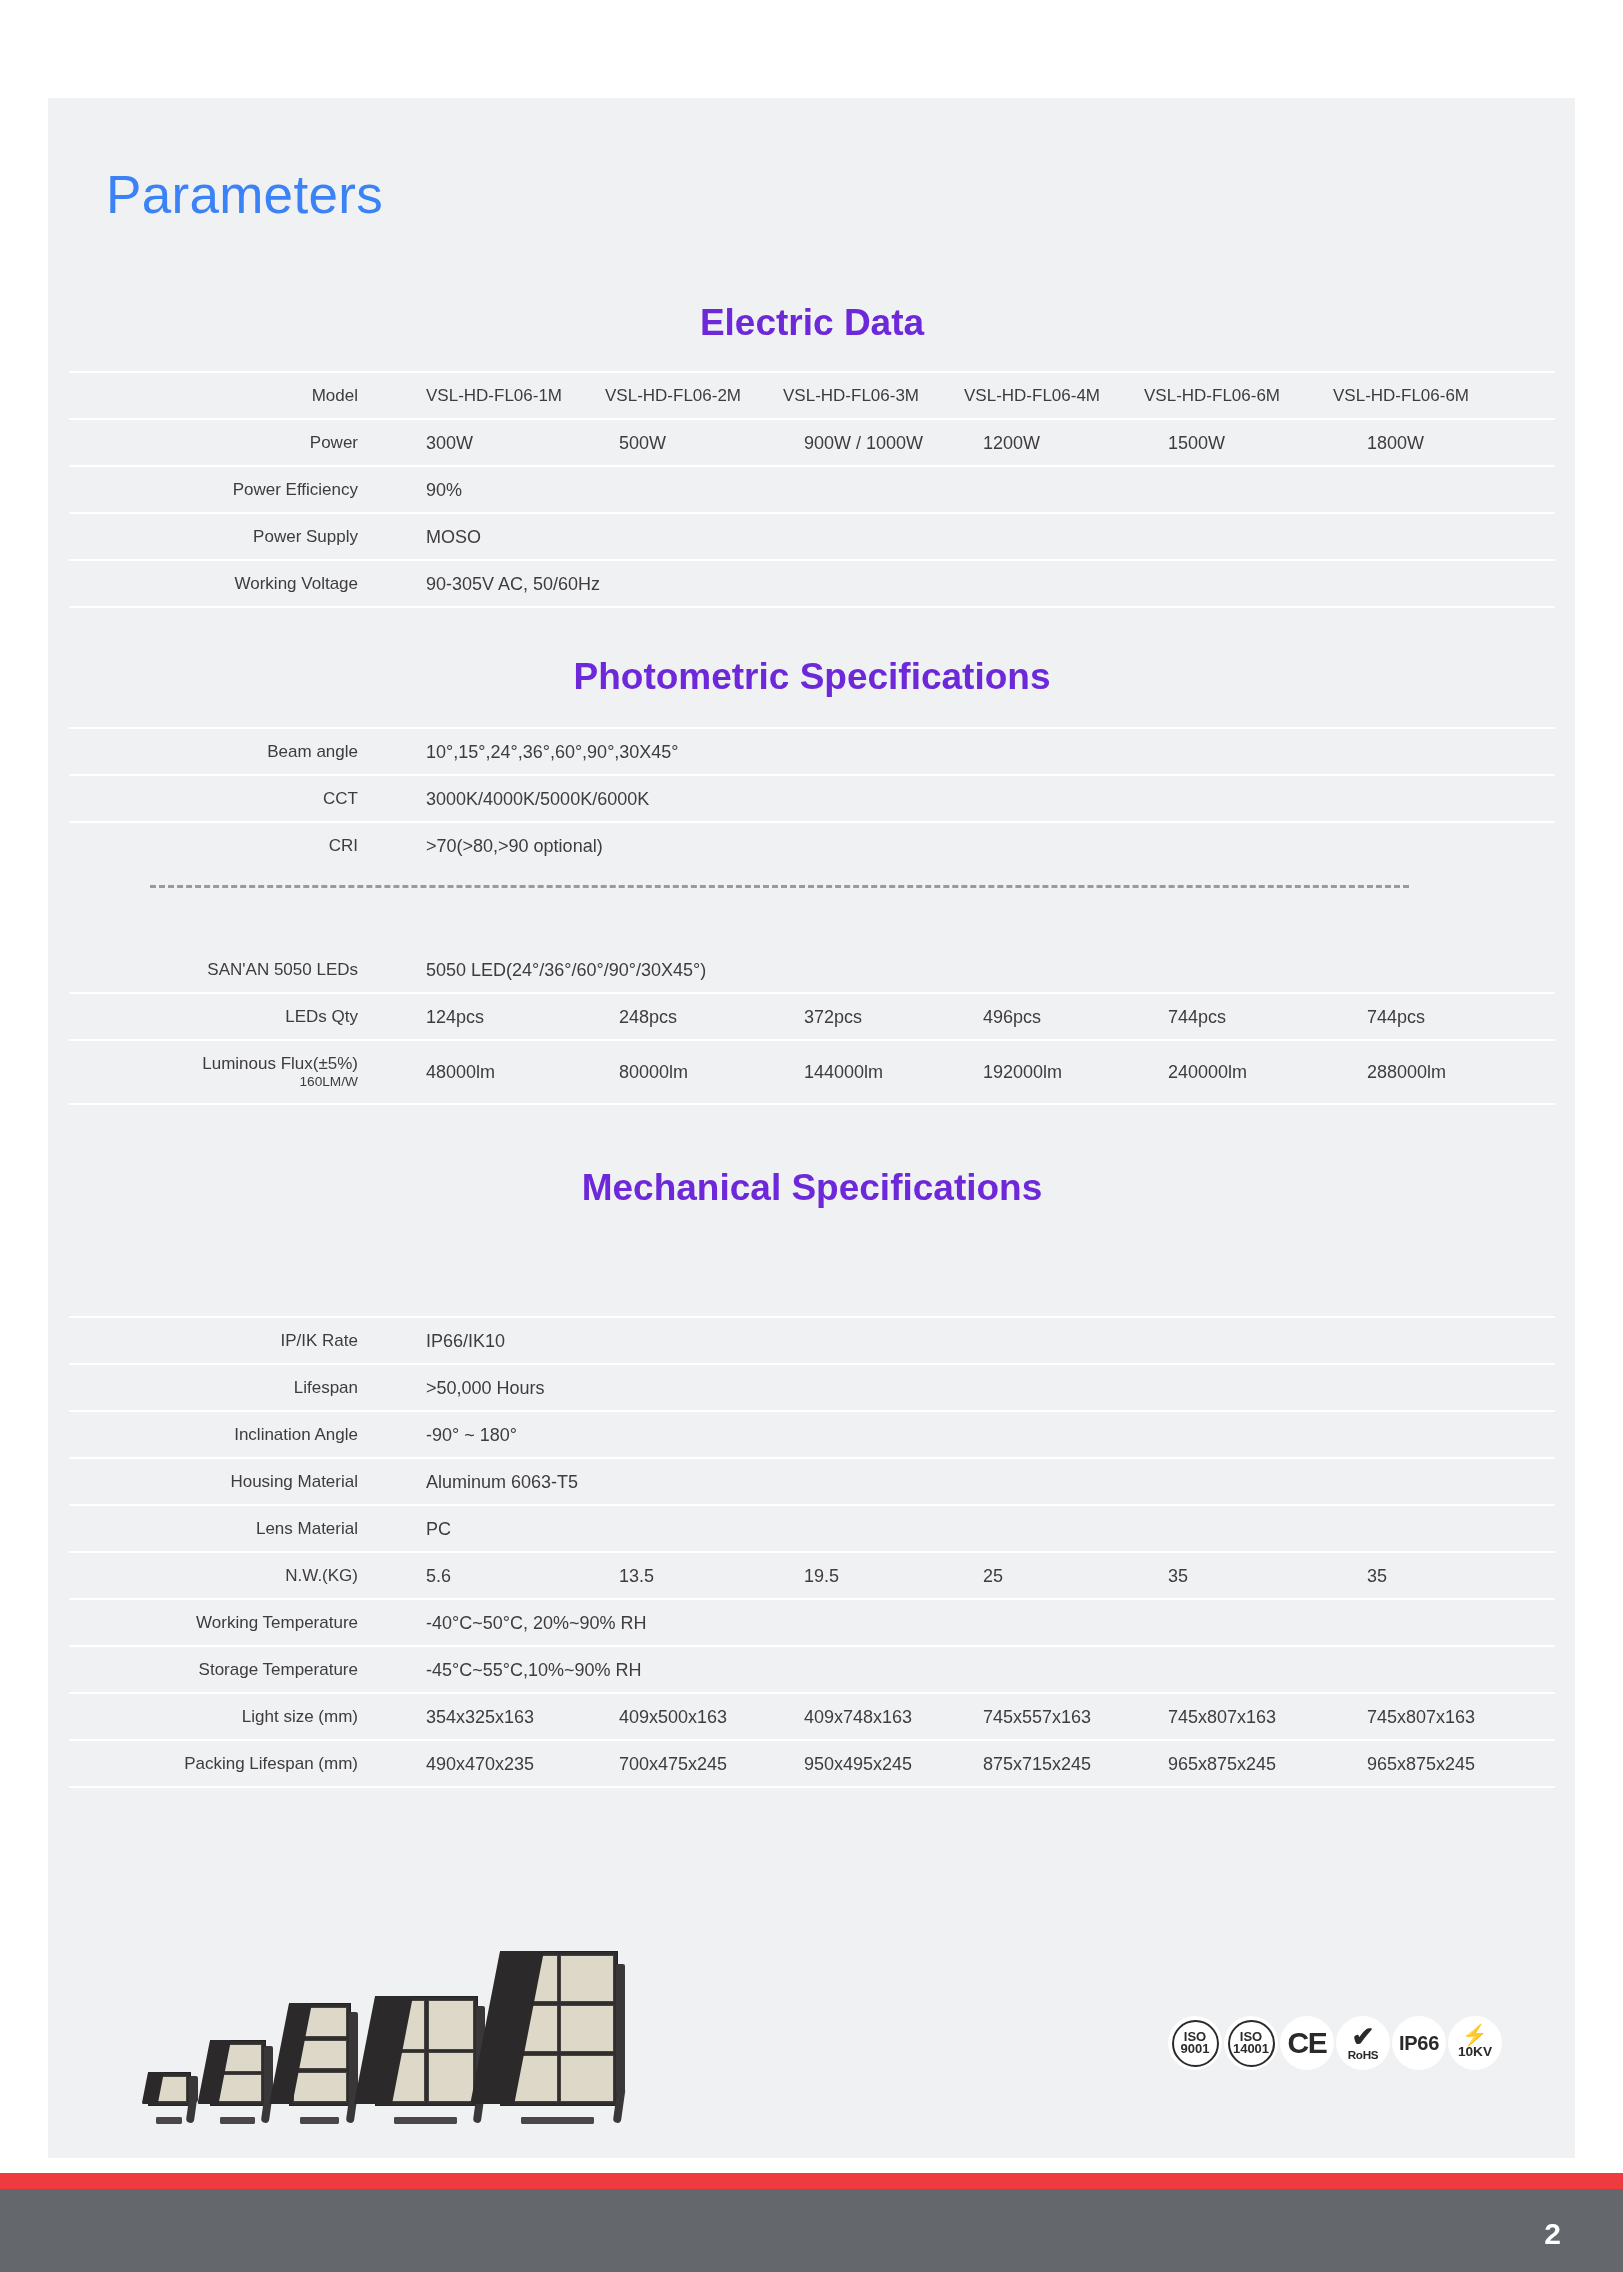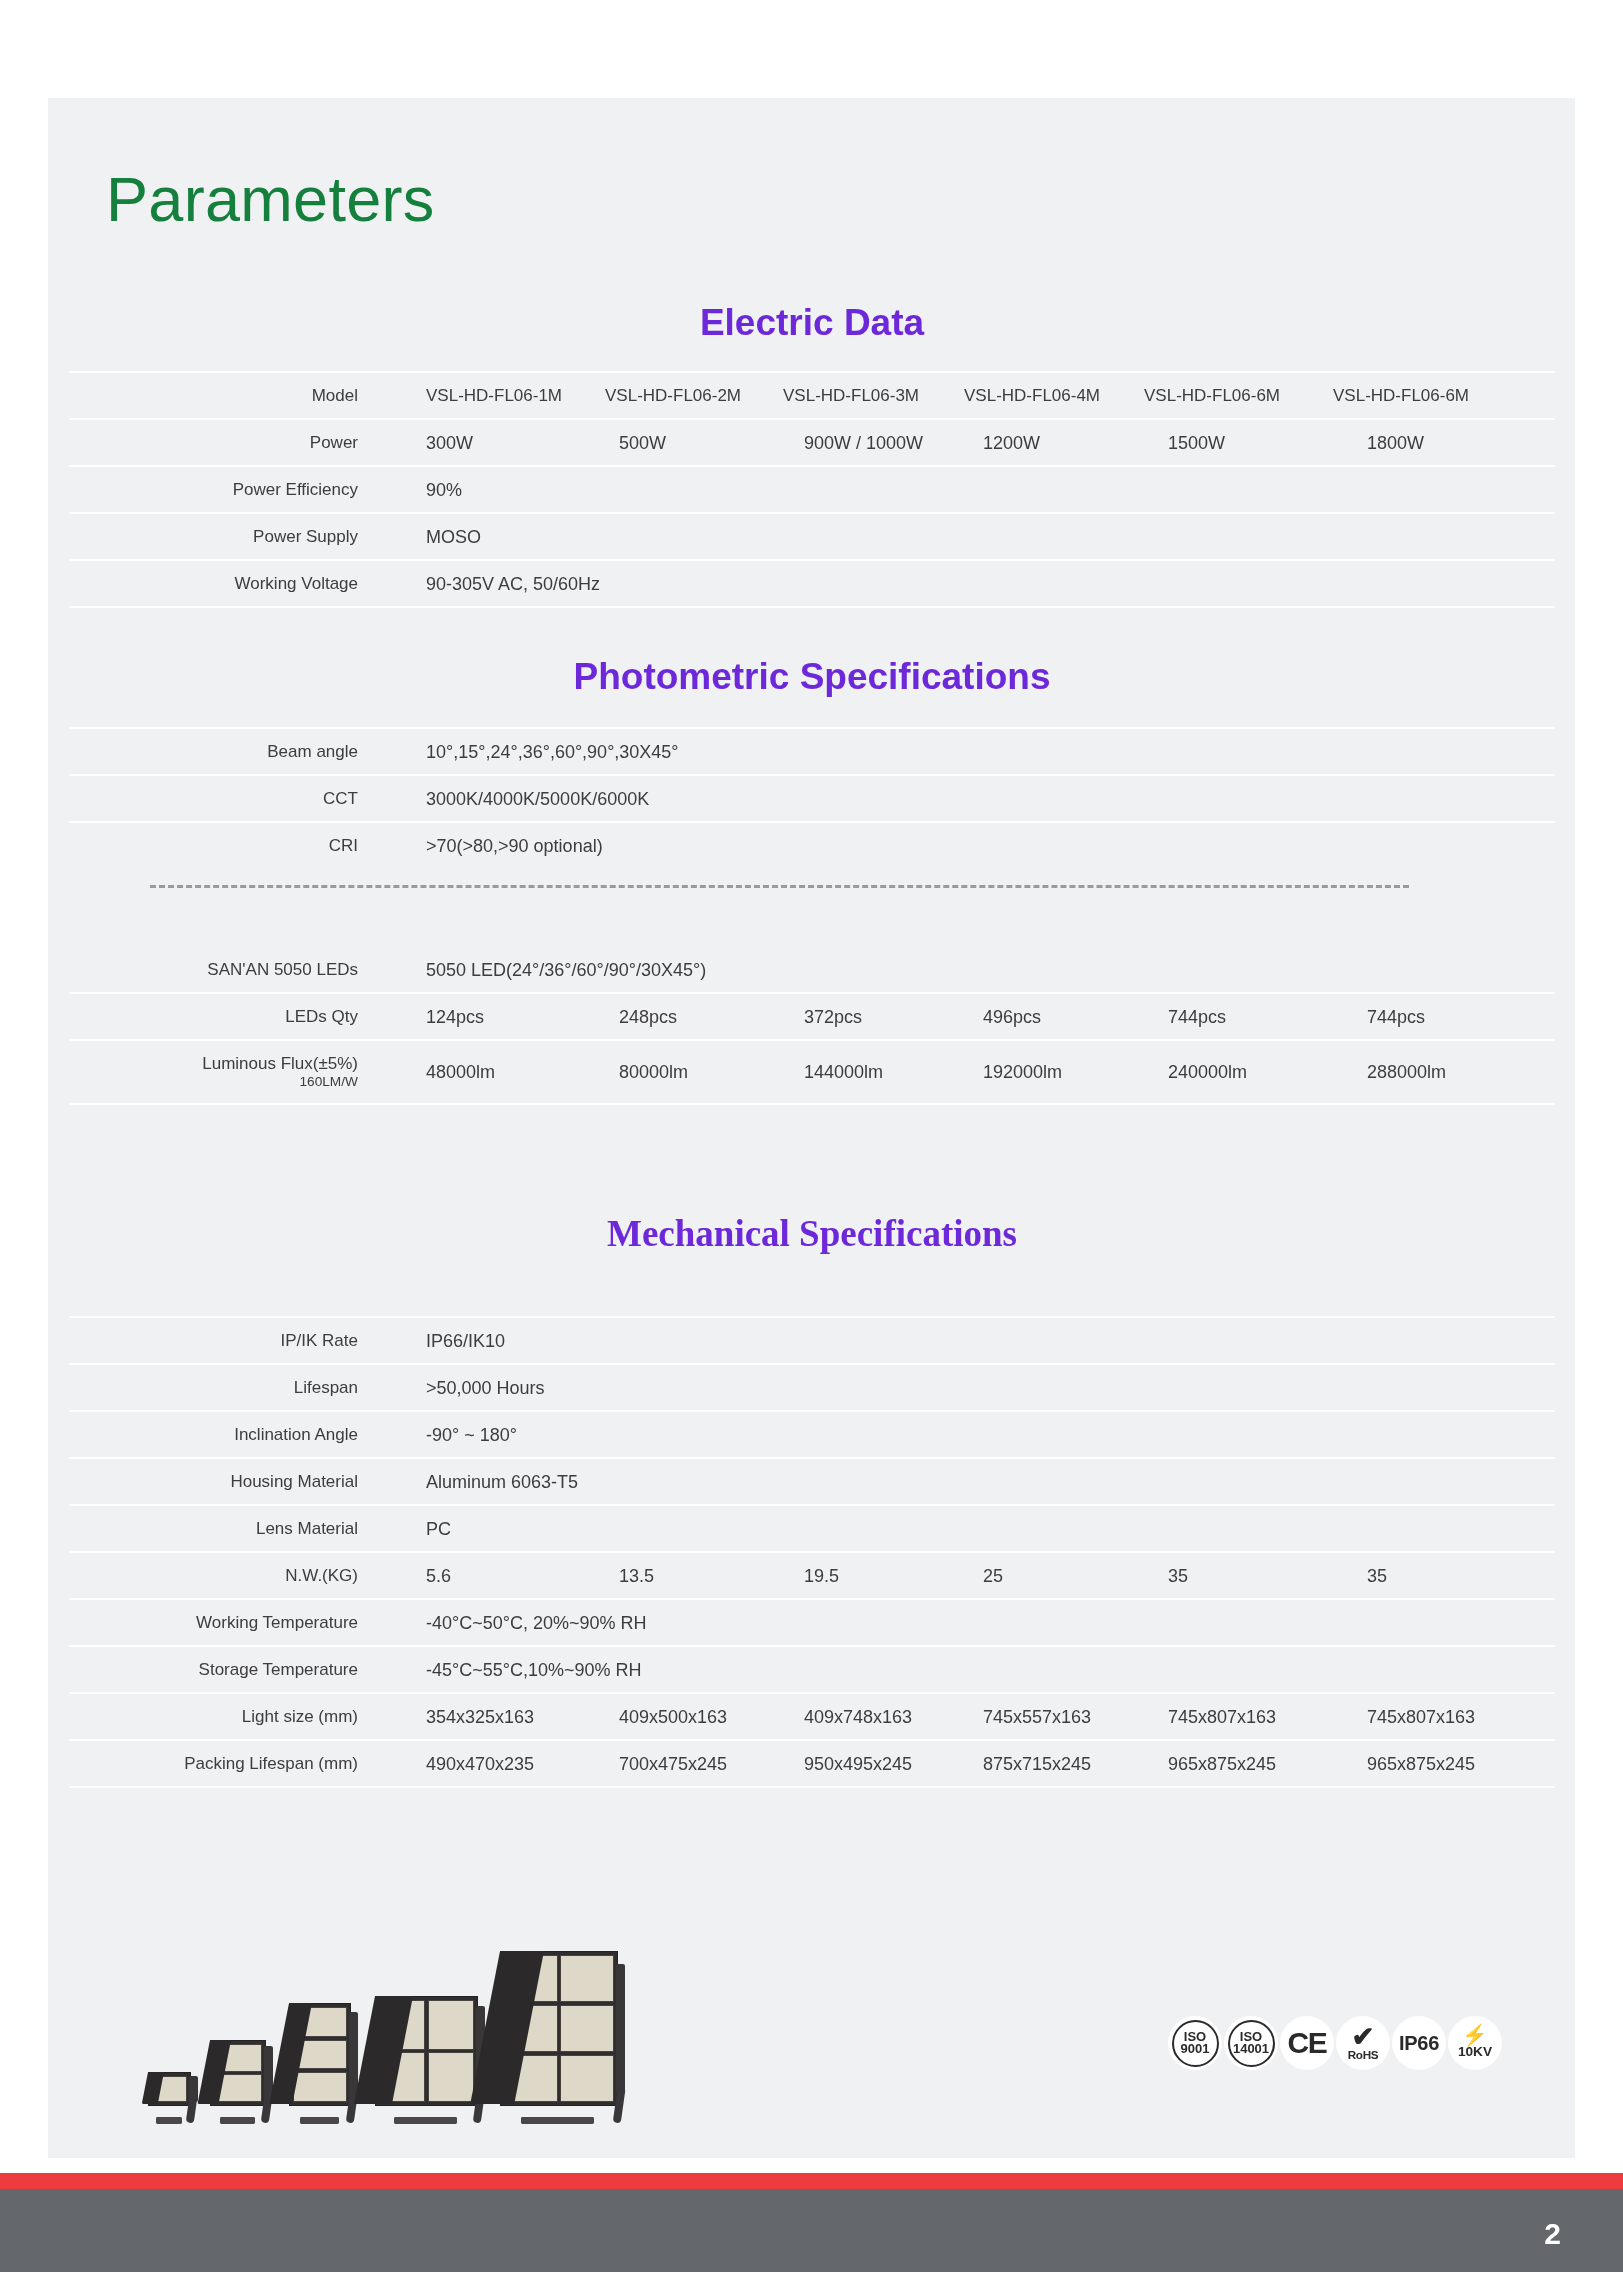--- a/index.html
+++ b/index.html
@@ -23,22 +23,22 @@
     width: 1527px;
     height: 2060px;
     background: #eff1f2;
   }
 
   
   #doc-title {
     position: absolute;
     left: 106px;
     top: 168px;
-    font-size: 63px;
-    color: #15803d;
+    font-size: 53px;
+    color: #3b82f6;
     letter-spacing: 0.3px;
     line-height: 1;
     white-space: nowrap;
   }
 
   
   .section-heading {
     position: absolute;
     font-size: 37px;
     font-weight: bold;
@@ -340,21 +340,21 @@
     <div class="cell c0">48000lm</div>
     <div class="cell c1">80000lm</div>
     <div class="cell c2">144000lm</div>
     <div class="cell c3">192000lm</div>
     <div class="cell c4">240000lm</div>
     <div class="cell c5">288000lm</div>
   </div>
   <div class="table-bottom-rule"></div>
 </div>
 
-<div class="section-heading" style="left:69px; top:1212px; width:1486px;font-family:Liberation Serif, serif;">Mechanical Specifications</div>
+<div class="section-heading" style="left:69px; top:1167px; width:1486px;">Mechanical Specifications</div>
 
 <div class="spec-table" style="top:1316px;">
   <div class="spec-row first">
     <div class="lbl">IP/IK Rate</div>
     <div class="cell c0">IP66/IK10</div>
   </div>
   <div class="spec-row">
     <div class="lbl">Lifespan</div>
     <div class="cell c0">&gt;50,000 Hours</div>
   </div>

